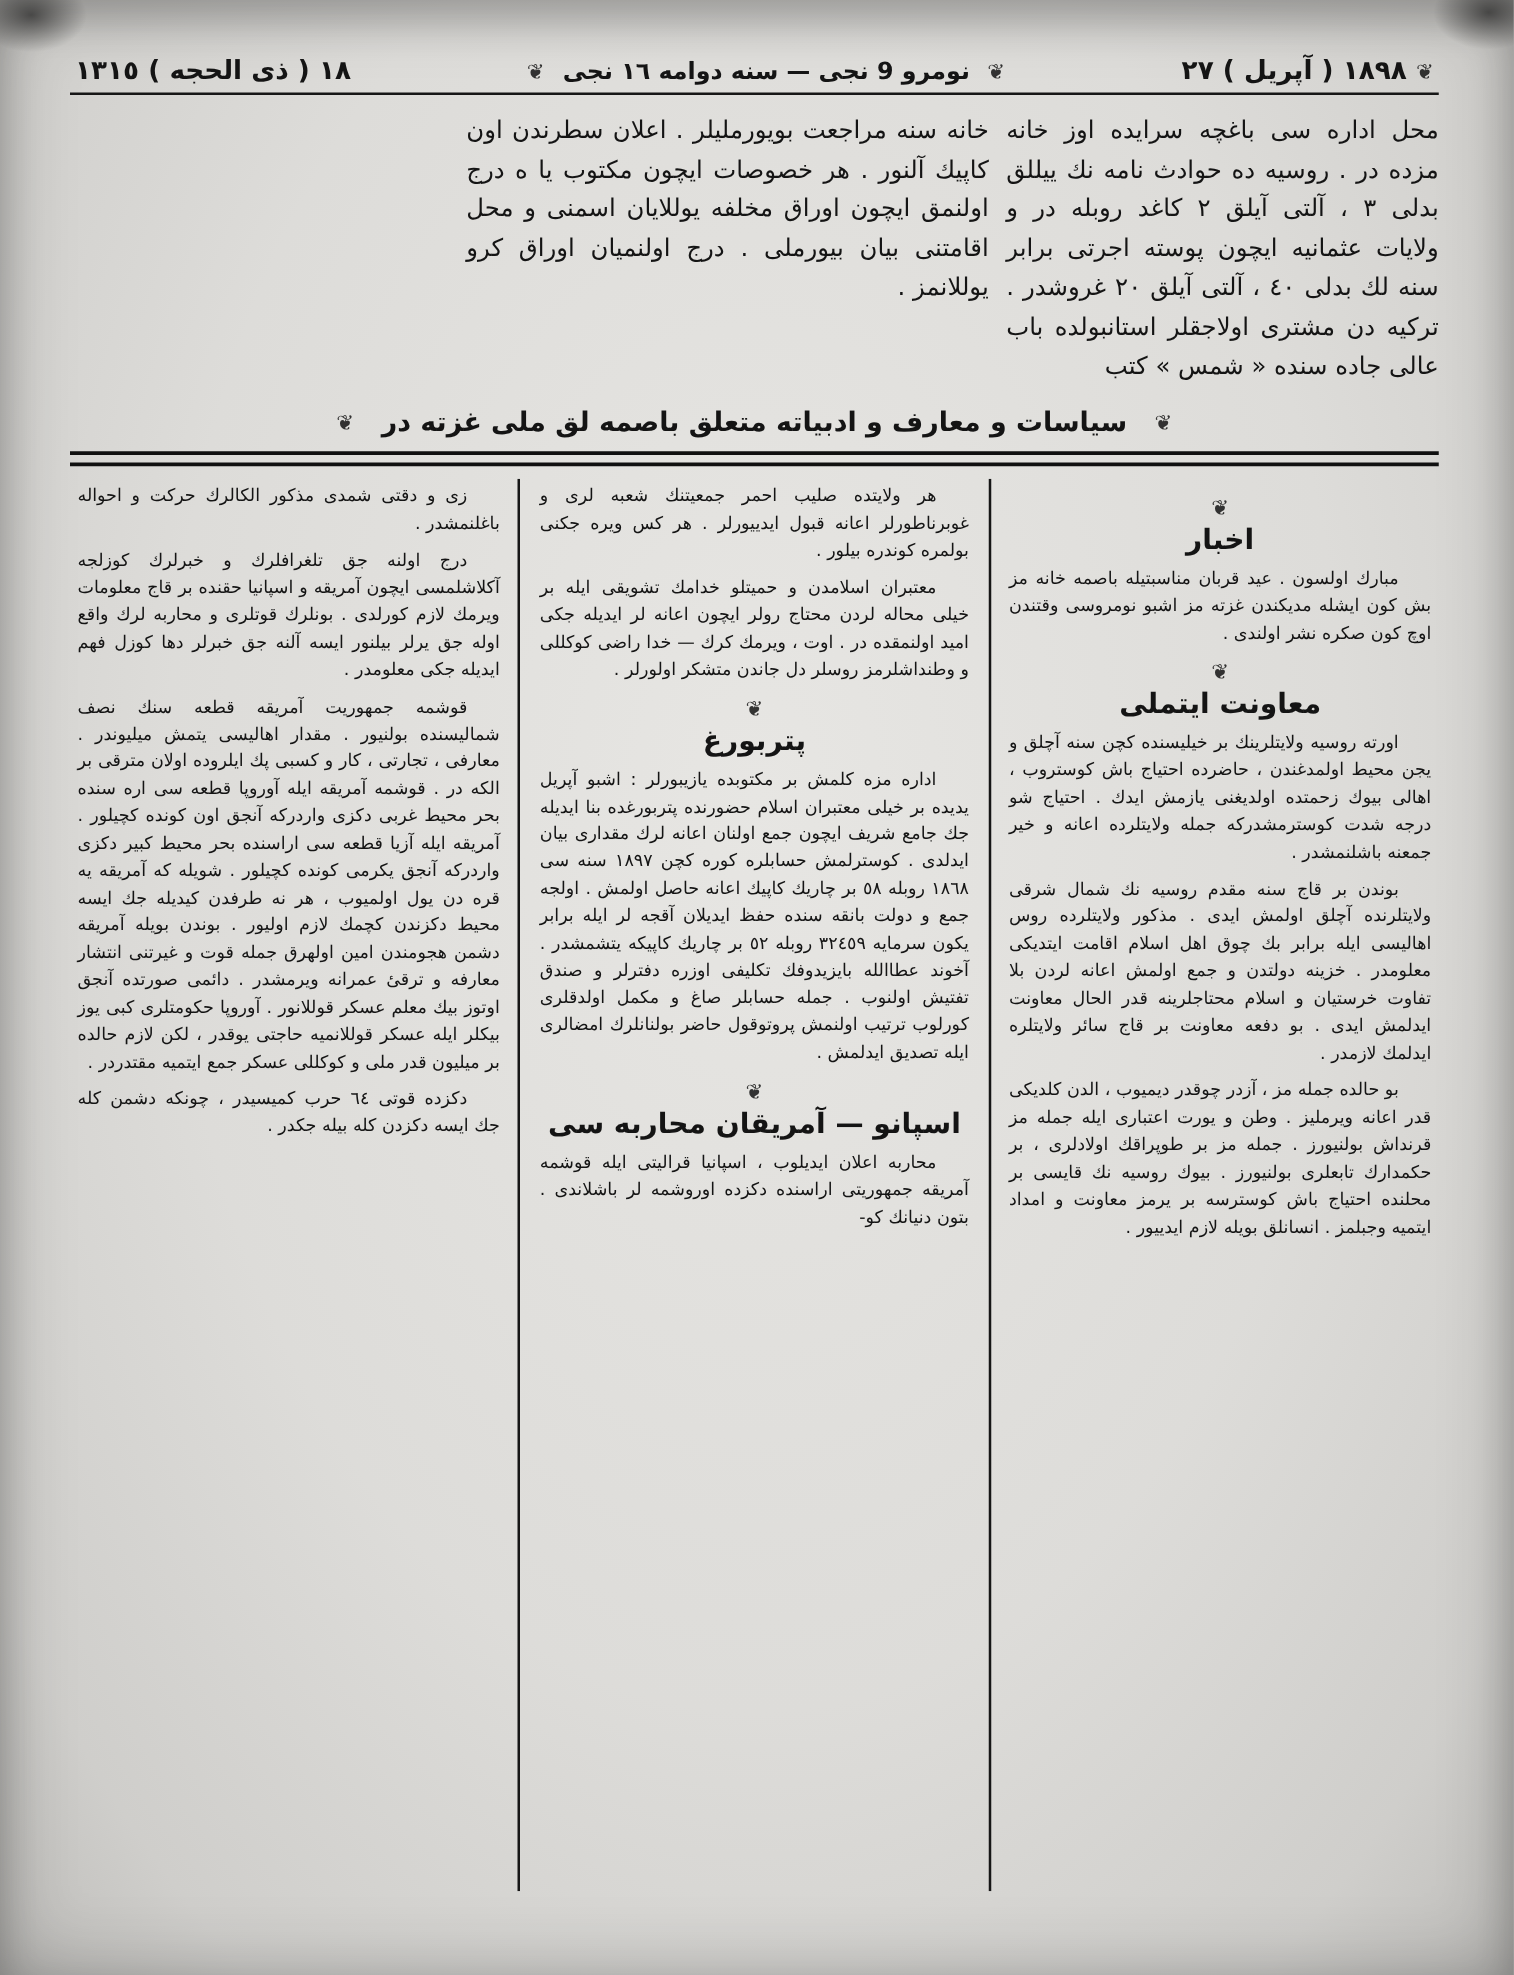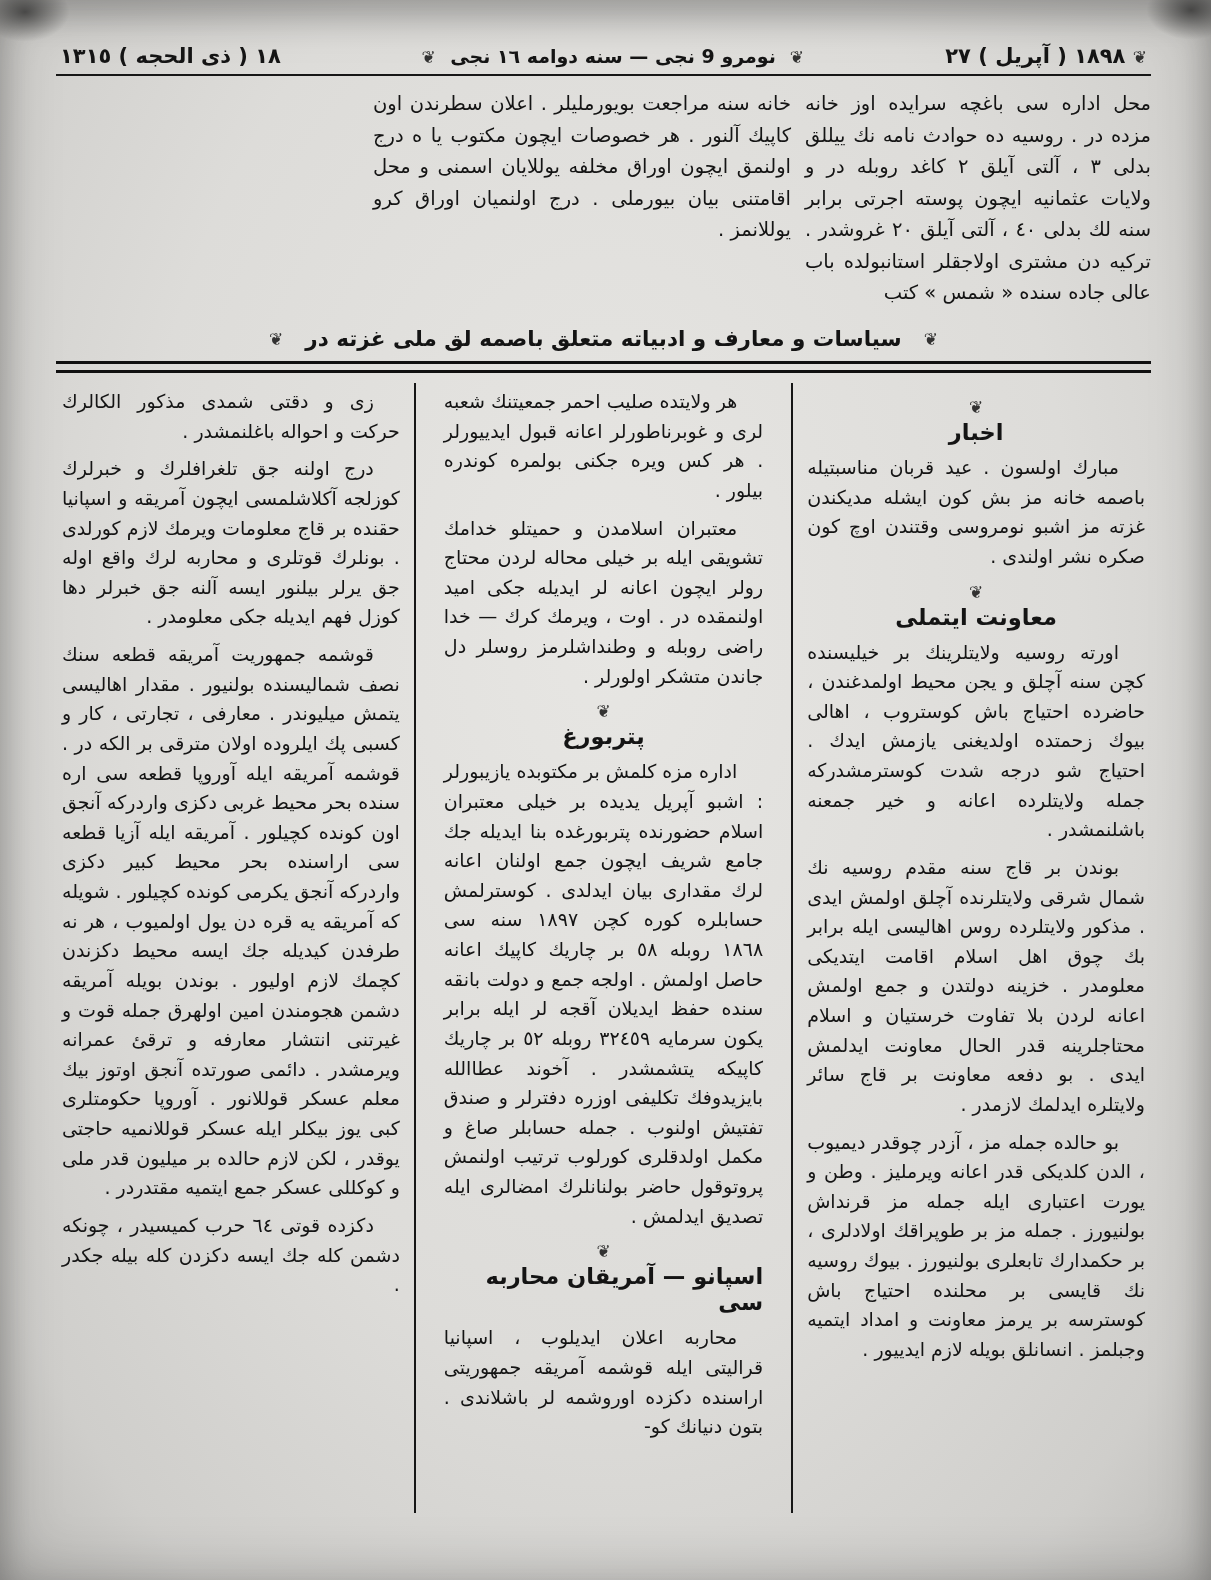--- a/index.html
+++ b/index.html
@@ -61,27 +61,27 @@
     margin:2px 0 10px 0;
   }
 
   .columns{
     display:grid;
     grid-template-columns:1fr 1.06fr 1fr;
     height:1130px;
     overflow:hidden;
   }
   .col{padding:4px 6px;overflow:hidden;}
-  .col-middle{border-right:2px solid #161616;border-left:2px solid #161616;padding:4px 28px;}
+  .col-middle{border-right:2px solid #161616;border-left:2px solid #161616;padding:4px 16px;}
   .col-right{padding-left:14px;}
   .col-left{padding-right:14px;}
 
   .para{
     margin:0 0 8px 0;
-    font-size:19px;line-height:1.56;
+    font-size:14px;line-height:1.56;
     text-align:justify;text-indent:26px;
   }
   .sec-h{
     display:flex;flex-direction:column;align-items:center;
     margin:10px 0 8px 0;font-weight:bold;font-size:22.5px;
   }
   .sec-h .flourish{margin-bottom:2px;}
 </style>
 </head>
 <body>
@@ -131,21 +131,21 @@
         <span class="flourish">❦</span>
         <span>معاونت ايتملى</span>
       </h3>
       <p class="para">اورته روسيه ولايتلرينك بر خيليسنده كچن سنه آچلق و يجن محيط اولمدغندن ، حاضرده احتياج باش كوستروب ، اهالى بيوك زحمتده اولديغنى يازمش ايدك . احتياج شو درجه شدت كوسترمشدركه جمله ولايتلرده اعانه و خير جمعنه باشلنمشدر .</p>
       <p class="para">بوندن بر قاج سنه مقدم روسيه نك شمال شرقى ولايتلرنده آچلق اولمش ايدى . مذكور ولايتلرده روس اهاليسى ايله برابر بك چوق اهل اسلام اقامت ايتديكى معلومدر . خزينه دولتدن و جمع اولمش اعانه لردن بلا تفاوت خرستيان و اسلام محتاجلرينه قدر الحال معاونت ايدلمش ايدى . بو دفعه معاونت بر قاج سائر ولايتلره ايدلمك لازمدر .</p>
       <p class="para">بو حالده جمله مز ، آزدر چوقدر ديميوب ، الدن كلديكى قدر اعانه ويرمليز . وطن و يورت اعتبارى ايله جمله مز قرنداش بولنيورز . جمله مز بر طوپراقك اولادلرى ، بر حكمدارك تابعلرى بولنيورز . بيوك روسيه نك قايسى بر محلنده احتياج باش كوسترسه بر يرمز معاونت و امداد ايتميه وجبلمز . انسانلق بويله لازم ايدييور .</p>
     </div>
 
     <div class="col col-middle">
       <p class="para">هر ولايتده صليب احمر جمعيتنك شعبه لرى و غوبرناطورلر اعانه قبول ايدييورلر . هر كس ويره جكنى بولمره كوندره بيلور .</p>
-      <p class="para">معتبران اسلامدن و حميتلو خدامك تشويقى ايله بر خيلى محاله لردن محتاج رولر ايچون اعانه لر ايديله جكى اميد اولنمقده در . اوت ، ويرمك كرك — خدا راضى روبله و وطنداشلرمز روسلر دل جاندن متشكر اولورلر .</p>
+      <p class="para">معتبران اسلامدن و حميتلو خدامك تشويقى ايله بر خيلى محاله لردن محتاج رولر ايچون اعانه لر ايديله جكى اميد اولنمقده در . اوت ، ويرمك كرك — خدا راضى كوكللى و وطنداشلرمز روسلر دل جاندن متشكر اولورلر .</p>
       <h3 class="sec-h">
         <span class="flourish">❦</span>
         <span>پتربورغ</span>
       </h3>
       <p class="para">اداره مزه كلمش بر مكتوبده يازيبورلر : اشبو آپريل يديده بر خيلى معتبران اسلام حضورنده پتربورغده بنا ايديله جك جامع شريف ايچون جمع اولنان اعانه لرك مقدارى بيان ايدلدى . كوسترلمش حسابلره كوره كچن ١٨٩٧ سنه سى ١٨٦٨ روبله ٥٨ بر چاريك كاپيك اعانه حاصل اولمش . اولجه جمع و دولت بانقه سنده حفظ ايديلان آقجه لر ايله برابر يكون سرمايه ٣٢٤٥٩ روبله ٥٢ بر چاريك كاپيكه يتشمشدر . آخوند عطاالله بايزيدوفك تكليفى اوزره دفترلر و صندق تفتيش اولنوب . جمله حسابلر صاغ و مكمل اولدقلرى كورلوب ترتيب اولنمش پروتوقول حاضر بولنانلرك امضالرى ايله تصديق ايدلمش .</p>
       <h3 class="sec-h">
         <span class="flourish">❦</span>
         <span>اسپانو — آمريقان محاربه سى</span>
       </h3>
       <p class="para">محاربه اعلان ايديلوب ، اسپانيا قراليتى ايله قوشمه آمريقه جمهوريتى اراسنده دكزده اوروشمه لر باشلاندى . بتون دنيانك كو-</p>

